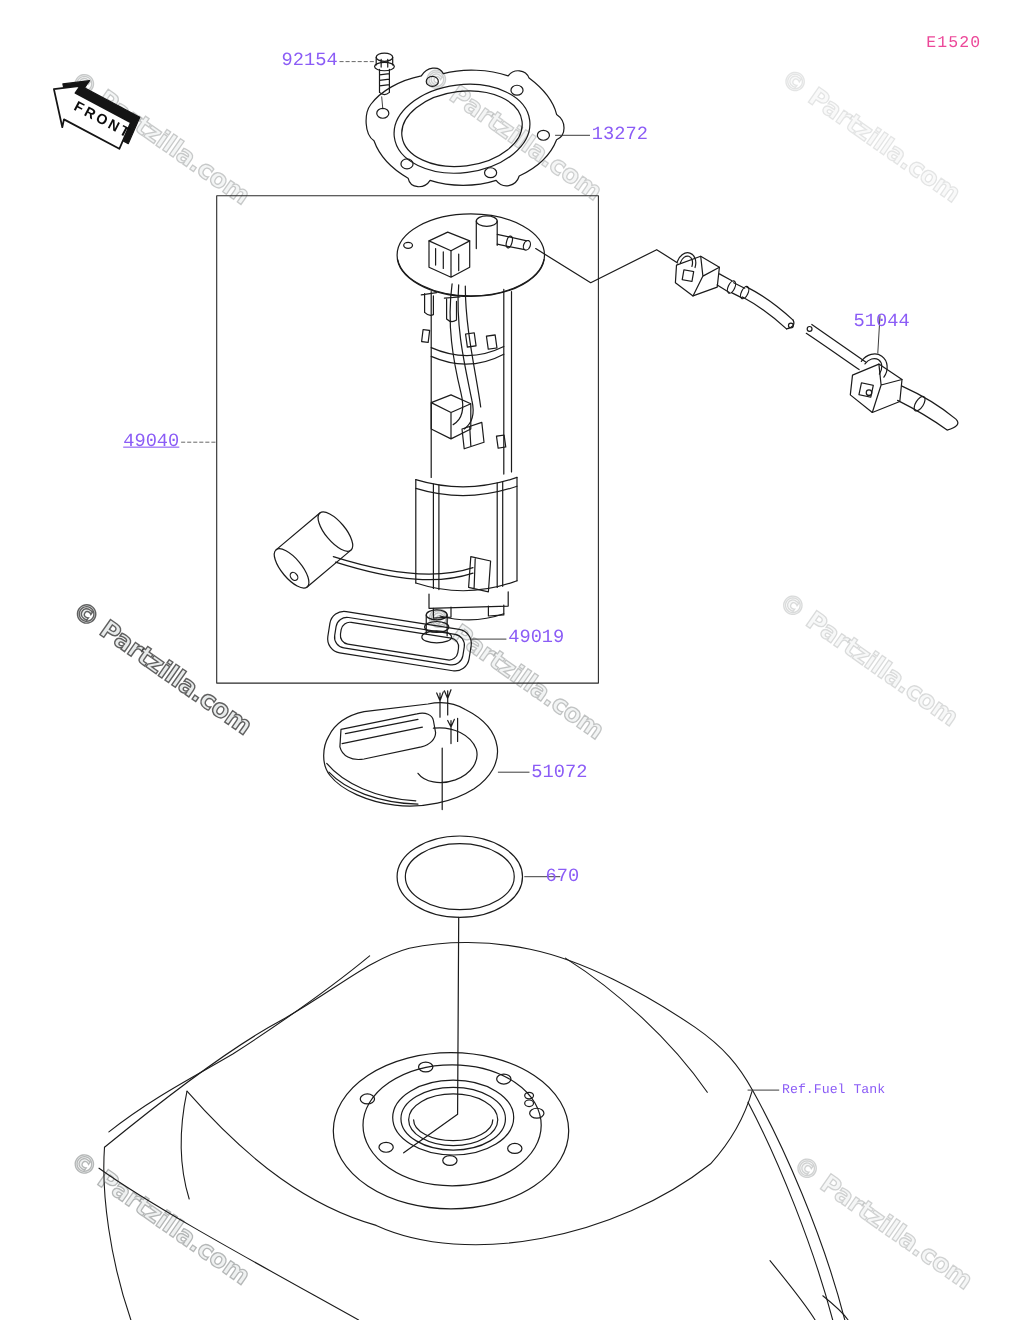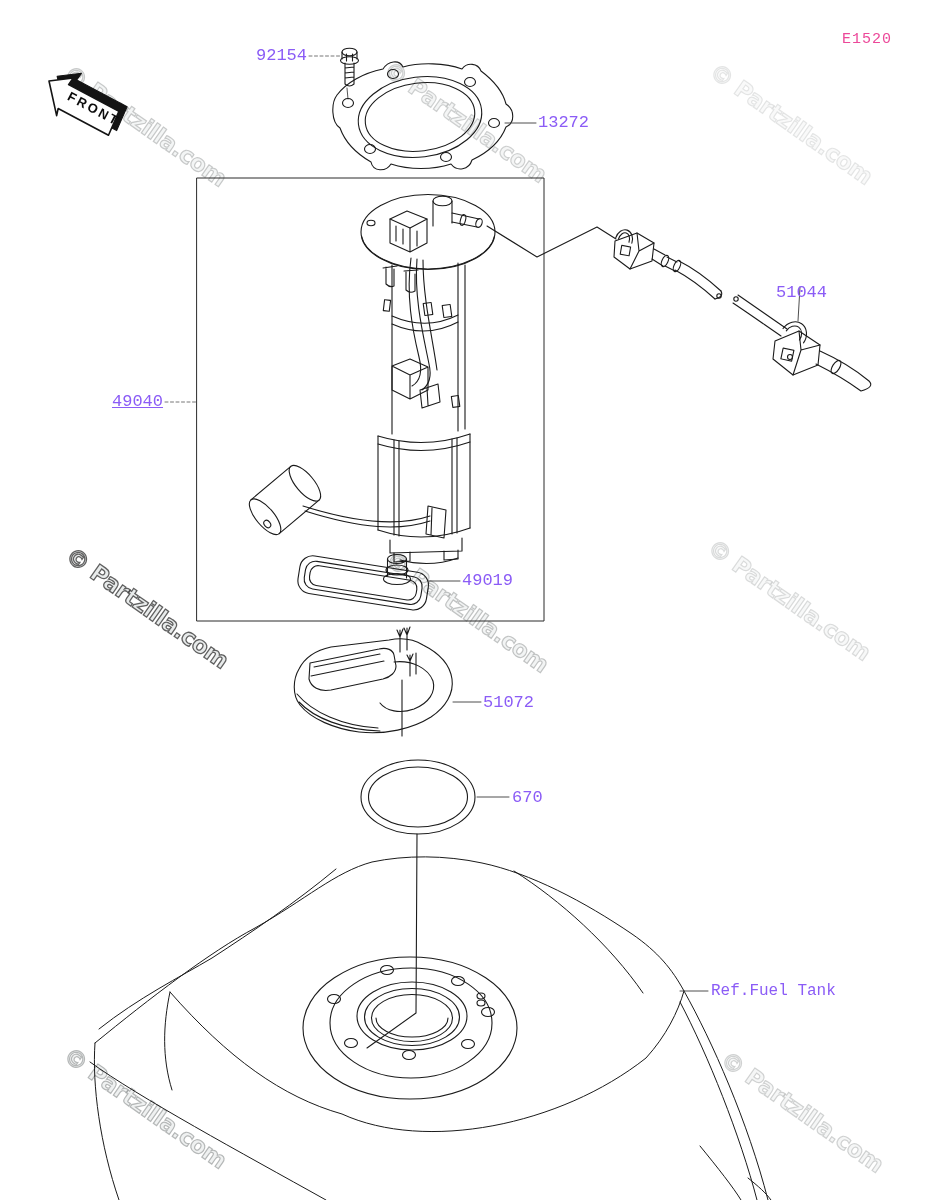--- a/index.html
+++ b/index.html
@@ -21,22 +21,22 @@
   .plabel{position:absolute;z-index:3;font-size:17px;line-height:18px;color:#8b5cf6;
           font-family:"Liberation Mono",monospace;white-space:nowrap;}
   .code-label{position:absolute;z-index:3;left:842px;top:31px;font-size:15px;color:#ec4899;
           font-family:"Liberation Mono",monospace;letter-spacing:1px;}
   .lbl-92154{left:256px;top:47px;}
   .lbl-13272{left:538px;top:114px;}
   .lbl-49040{left:112px;top:393px;text-decoration:underline;}
   .lbl-51044{left:776px;top:284px;}
   .lbl-49019{left:462px;top:572px;}
   .lbl-51072{left:483px;top:694px;}
-  .lbl-670{left:512px;top:789px;}
-  .lbl-ref{left:711px;top:982px;font-size:16px;}
+  .lbl-670{left:496px;top:789px;}
+  .lbl-ref{left:711px;top:982px;font-size:12px;}
   .front-label{position:absolute;z-index:3;left:49px;top:81px;
       transform:rotate(28deg) translate(24px,-4px);transform-origin:0 0;
       font-family:"Liberation Sans",sans-serif;font-weight:bold;font-size:13px;
       letter-spacing:2.5px;color:#0c0c0c;line-height:16px;}
 </style>
 </head>
 <body>
 
 <div id="stage">
 

